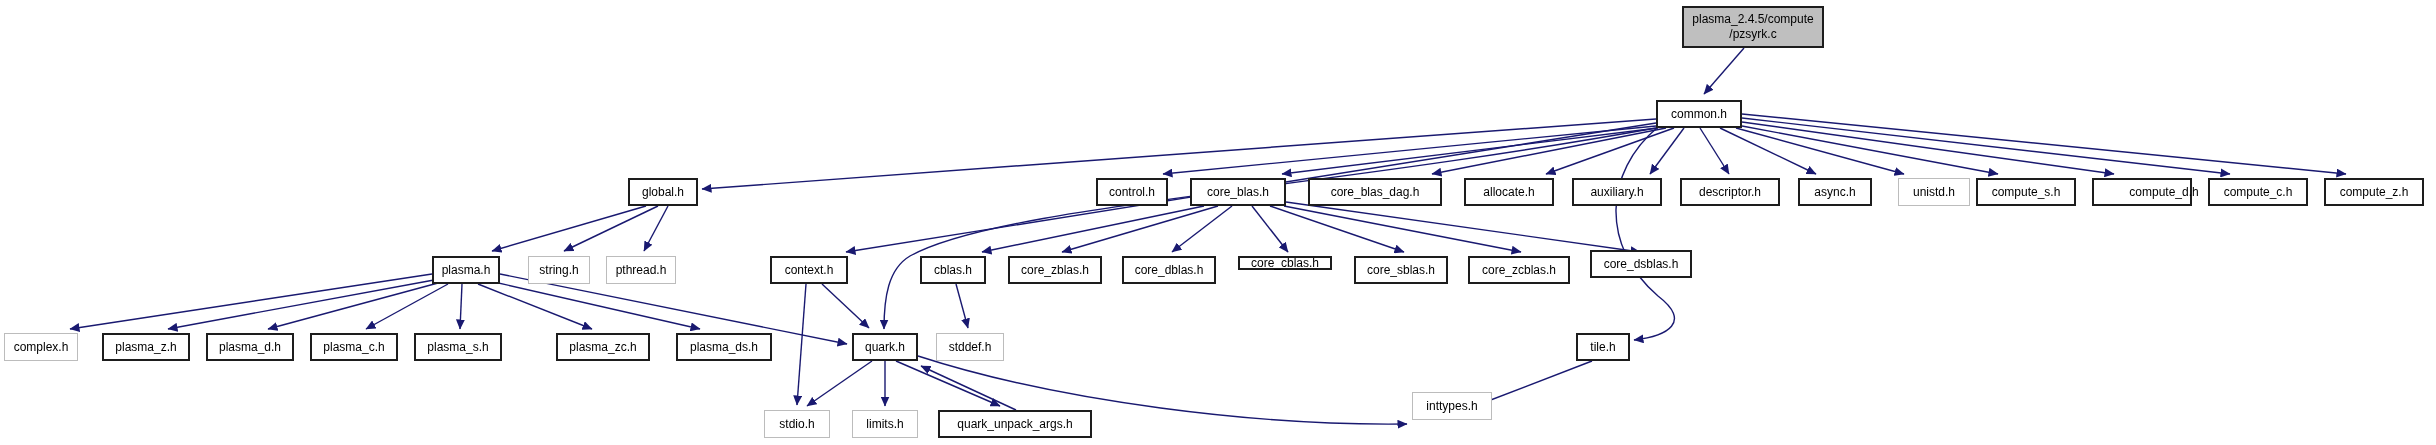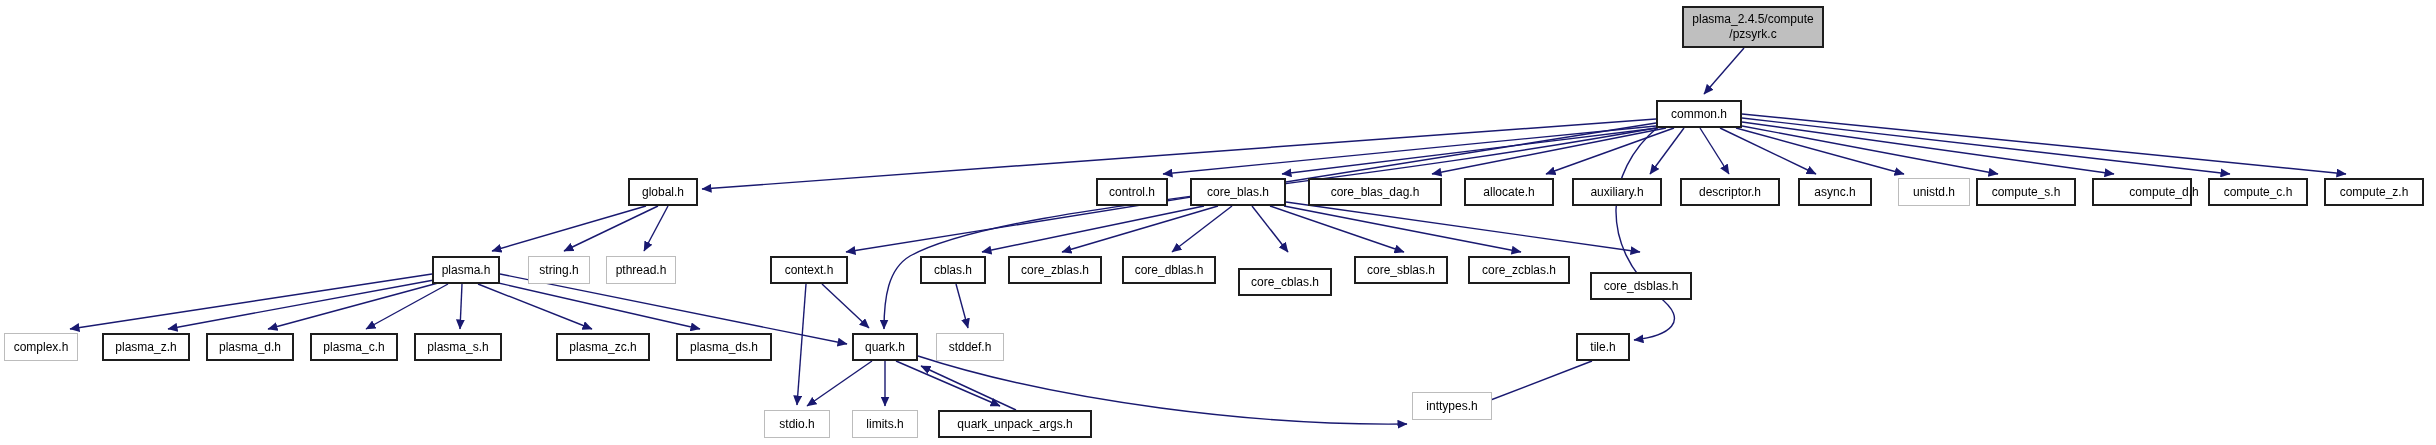--- a/index.html
+++ b/index.html
@@ -103,24 +103,24 @@
     <div class="node internal" style="left: 2092px; top: 178px; width: 100px; height: 28px; padding-left: 44px;">compute_d.h</div>
     <div class="node internal" style="left: 2208px; top: 178px; width: 100px; height: 28px;">compute_c.h</div>
     <div class="node internal" style="left: 2324px; top: 178px; width: 100px; height: 28px;">compute_z.h</div>
     <div class="node internal" style="left: 432px; top: 256px; width: 68px; height: 28px;">plasma.h</div>
     <div class="node system" style="left: 528px; top: 256px; width: 62px; height: 28px;">string.h</div>
     <div class="node system" style="left: 606px; top: 256px; width: 70px; height: 28px;">pthread.h</div>
     <div class="node internal" style="left: 770px; top: 256px; width: 78px; height: 28px;">context.h</div>
     <div class="node internal" style="left: 920px; top: 256px; width: 66px; height: 28px;">cblas.h</div>
     <div class="node internal" style="left: 1008px; top: 256px; width: 94px; height: 28px;">core_zblas.h</div>
     <div class="node internal" style="left: 1122px; top: 256px; width: 94px; height: 28px;">core_dblas.h</div>
-    <div class="node internal" style="left: 1238px; top: 256px; width: 94px; height: 28px; margin-top: 12px;">core_cblas.h</div>
+    <div class="node internal" style="left: 1238px; top: 256px; width: 94px; height: 14px;">core_cblas.h</div>
     <div class="node internal" style="left: 1354px; top: 256px; width: 94px; height: 28px;">core_sblas.h</div>
     <div class="node internal" style="left: 1468px; top: 256px; width: 102px; height: 28px;">core_zcblas.h</div>
-    <div class="node internal" style="left: 1590px; top: 272px; width: 102px; height: 28px; text-align: center;">core_dsblas.h</div>
+    <div class="node internal" style="left: 1590px; top: 250px; width: 102px; height: 28px; text-align: center;">core_dsblas.h</div>
     <div class="node system" style="left: 4px; top: 333px; width: 74px; height: 28px;">complex.h</div>
     <div class="node internal" style="left: 102px; top: 333px; width: 88px; height: 28px;">plasma_z.h</div>
     <div class="node internal" style="left: 206px; top: 333px; width: 88px; height: 28px;">plasma_d.h</div>
     <div class="node internal" style="left: 310px; top: 333px; width: 88px; height: 28px;">plasma_c.h</div>
     <div class="node internal" style="left: 414px; top: 333px; width: 88px; height: 28px;">plasma_s.h</div>
     <div class="node internal" style="left: 556px; top: 333px; width: 94px; height: 28px;">plasma_zc.h</div>
     <div class="node internal" style="left: 676px; top: 333px; width: 96px; height: 28px;">plasma_ds.h</div>
     <div class="node internal" style="left: 852px; top: 333px; width: 66px; height: 28px;">quark.h</div>
     <div class="node system" style="left: 936px; top: 333px; width: 68px; height: 28px;">stddef.h</div>
     <div class="node internal" style="left: 1576px; top: 333px; width: 54px; height: 28px;">tile.h</div>

